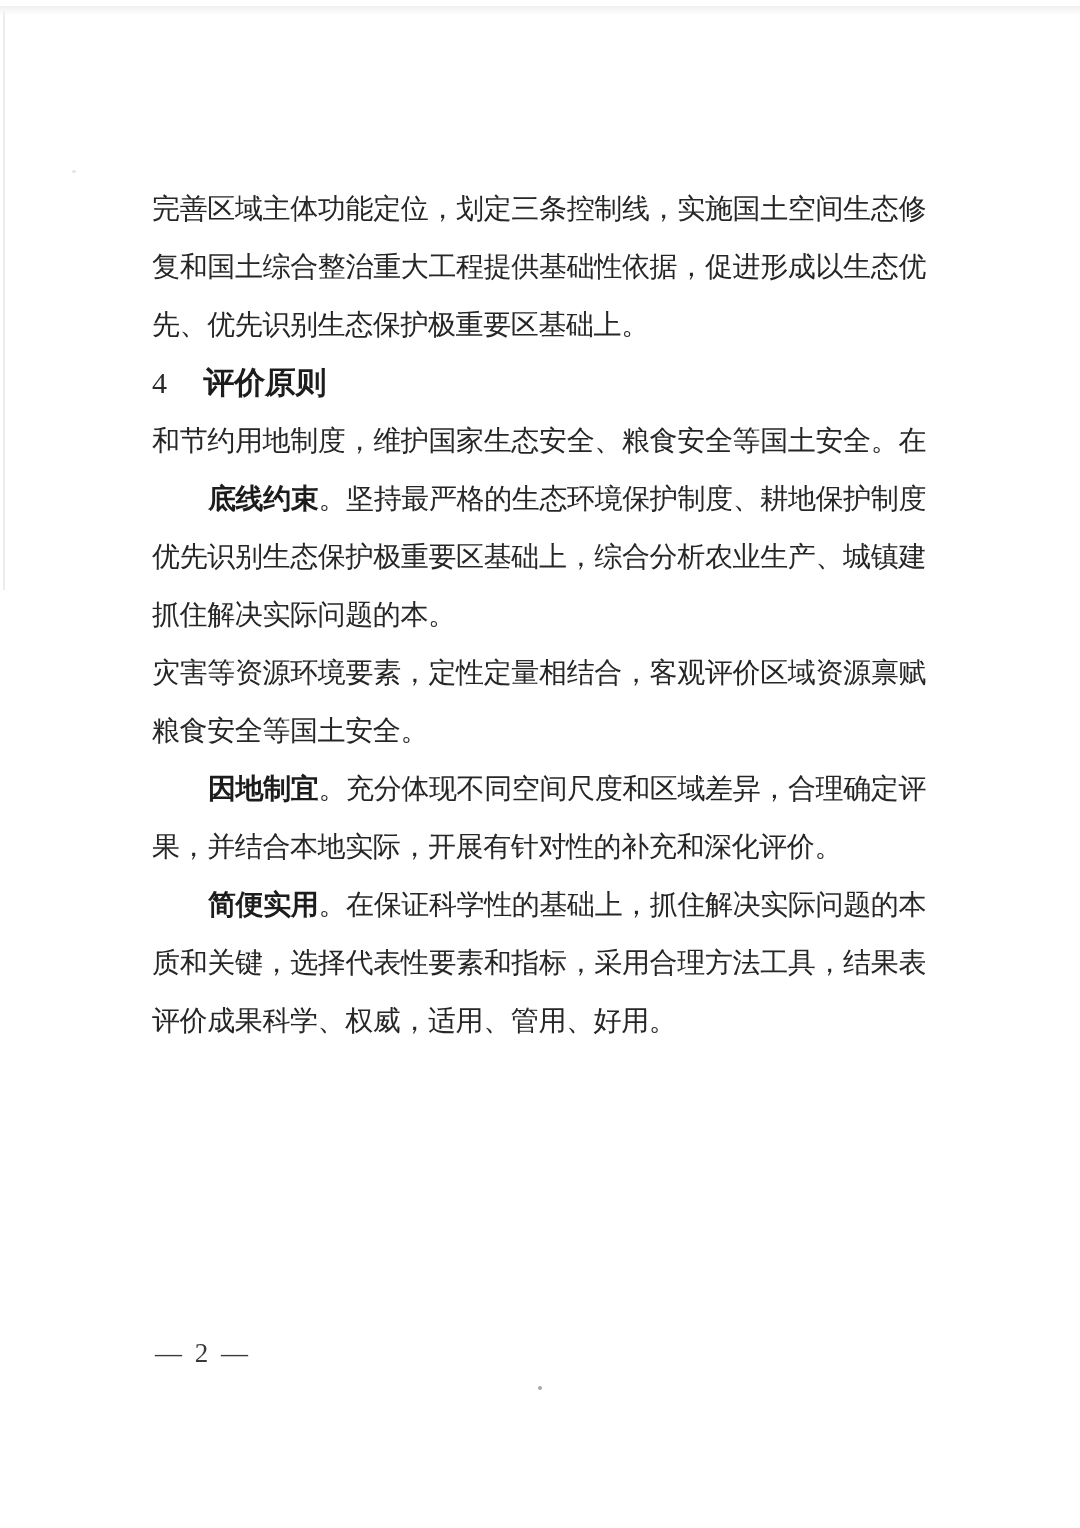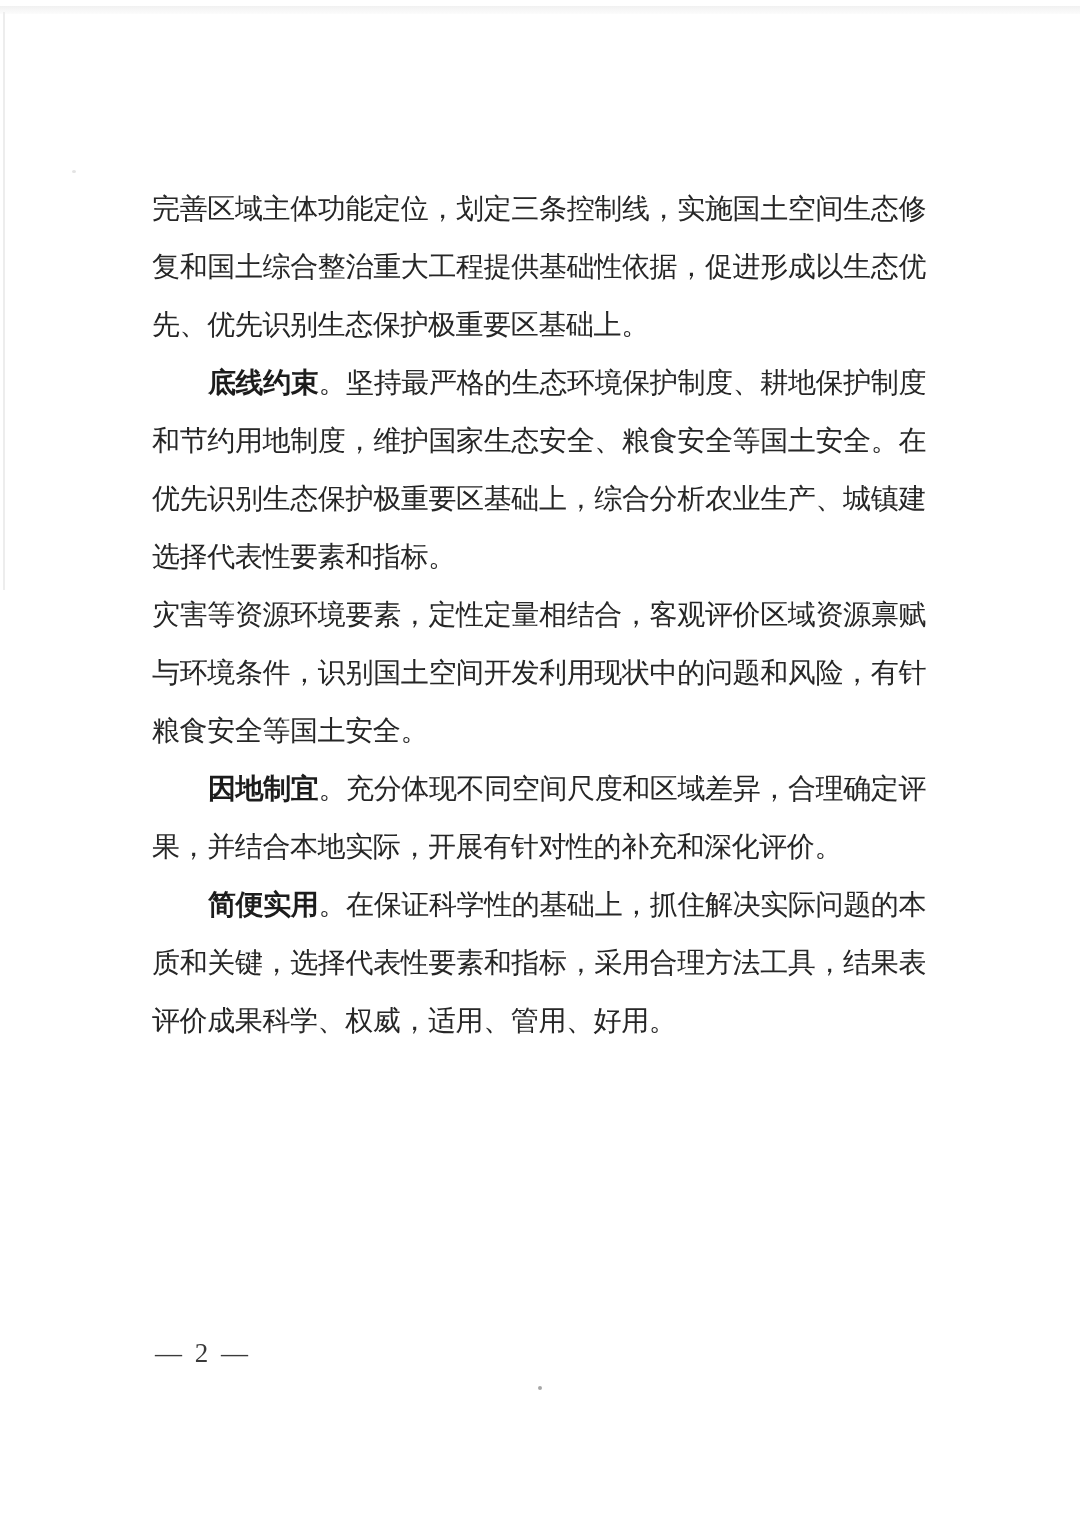--- a/index.html
+++ b/index.html
@@ -101,26 +101,26 @@
 
 <div class="scan-edge-top"></div>
 <div class="scan-edge-left"></div>
 <div class="speck-1"></div>
 <div class="speck-2"></div>
 
 <div class="text-block">
     <div class="line justify">完善区域主体功能定位，划定三条控制线，实施国土空间生态修</div>
     <div class="line justify">复和国土综合整治重大工程提供基础性依据，促进形成以生态优</div>
     <div class="line">先、优先识别生态保护极重要区基础上。</div>
+    <div class="line heading"><span class="heading-number">4</span><span>评价原则</span></div>
+    <div class="line justify">和节约用地制度，维护国家生态安全、粮食安全等国土安全。在</div>
     <div class="line indent justify"><span class="lead">底线约束</span>。坚持最严格的生态环境保护制度、耕地保护制度</div>
-    <div class="line justify">和节约用地制度，维护国家生态安全、粮食安全等国土安全。在</div>
     <div class="line justify">优先识别生态保护极重要区基础上，综合分析农业生产、城镇建</div>
-    <div class="line">选择代表性要素和指标。</div>
+    <div class="line">抓住解决实际问题的本。</div>
     <div class="line justify">灾害等资源环境要素，定性定量相结合，客观评价区域资源禀赋</div>
-    <div class="line justify">与环境条件，识别国土空间开发利用现状中的问题和风险，有针</div>
     <div class="line">粮食安全等国土安全。</div>
     <div class="line indent justify"><span class="lead">因地制宜</span>。充分体现不同空间尺度和区域差异，合理确定评</div>
     <div class="line">果，并结合本地实际，开展有针对性的补充和深化评价。</div>
     <div class="line indent justify"><span class="lead">简便实用</span>。在保证科学性的基础上，抓住解决实际问题的本</div>
     <div class="line justify">质和关键，选择代表性要素和指标，采用合理方法工具，结果表</div>
     <div class="line">评价成果科学、权威，适用、管用、好用。</div>
   </div>
 
 <div class="page-footer">— 2 —</div>
 

